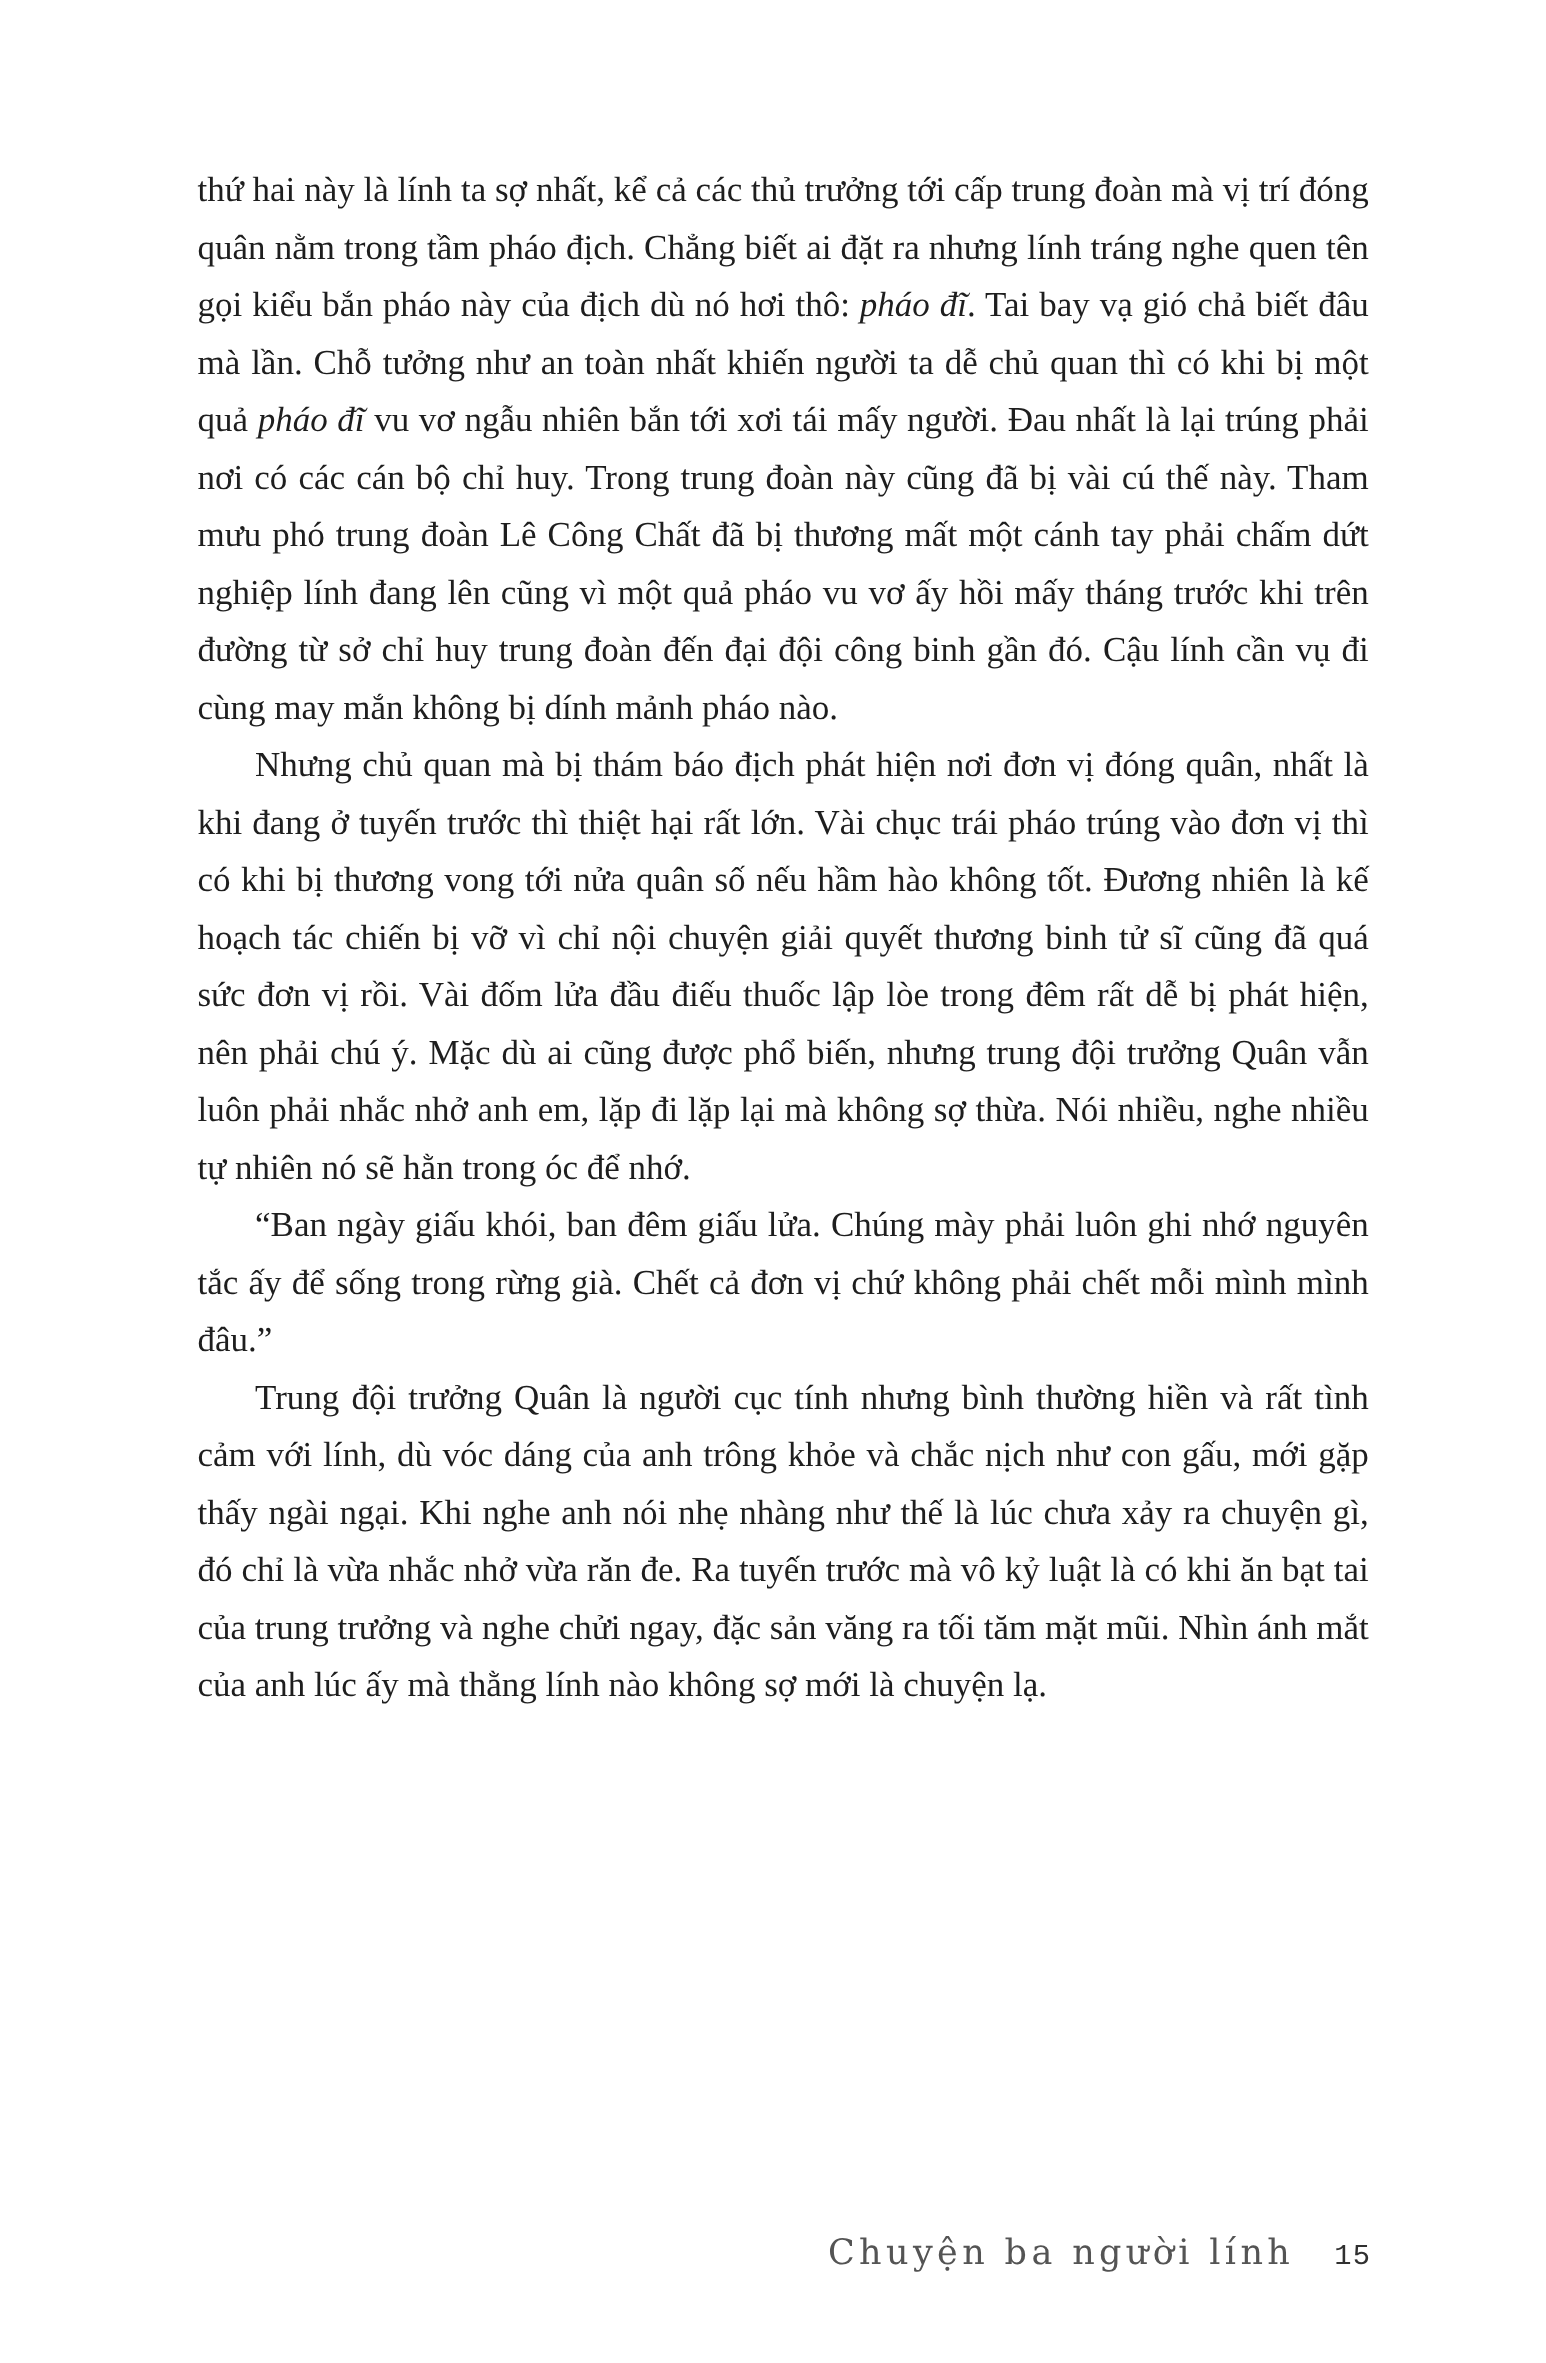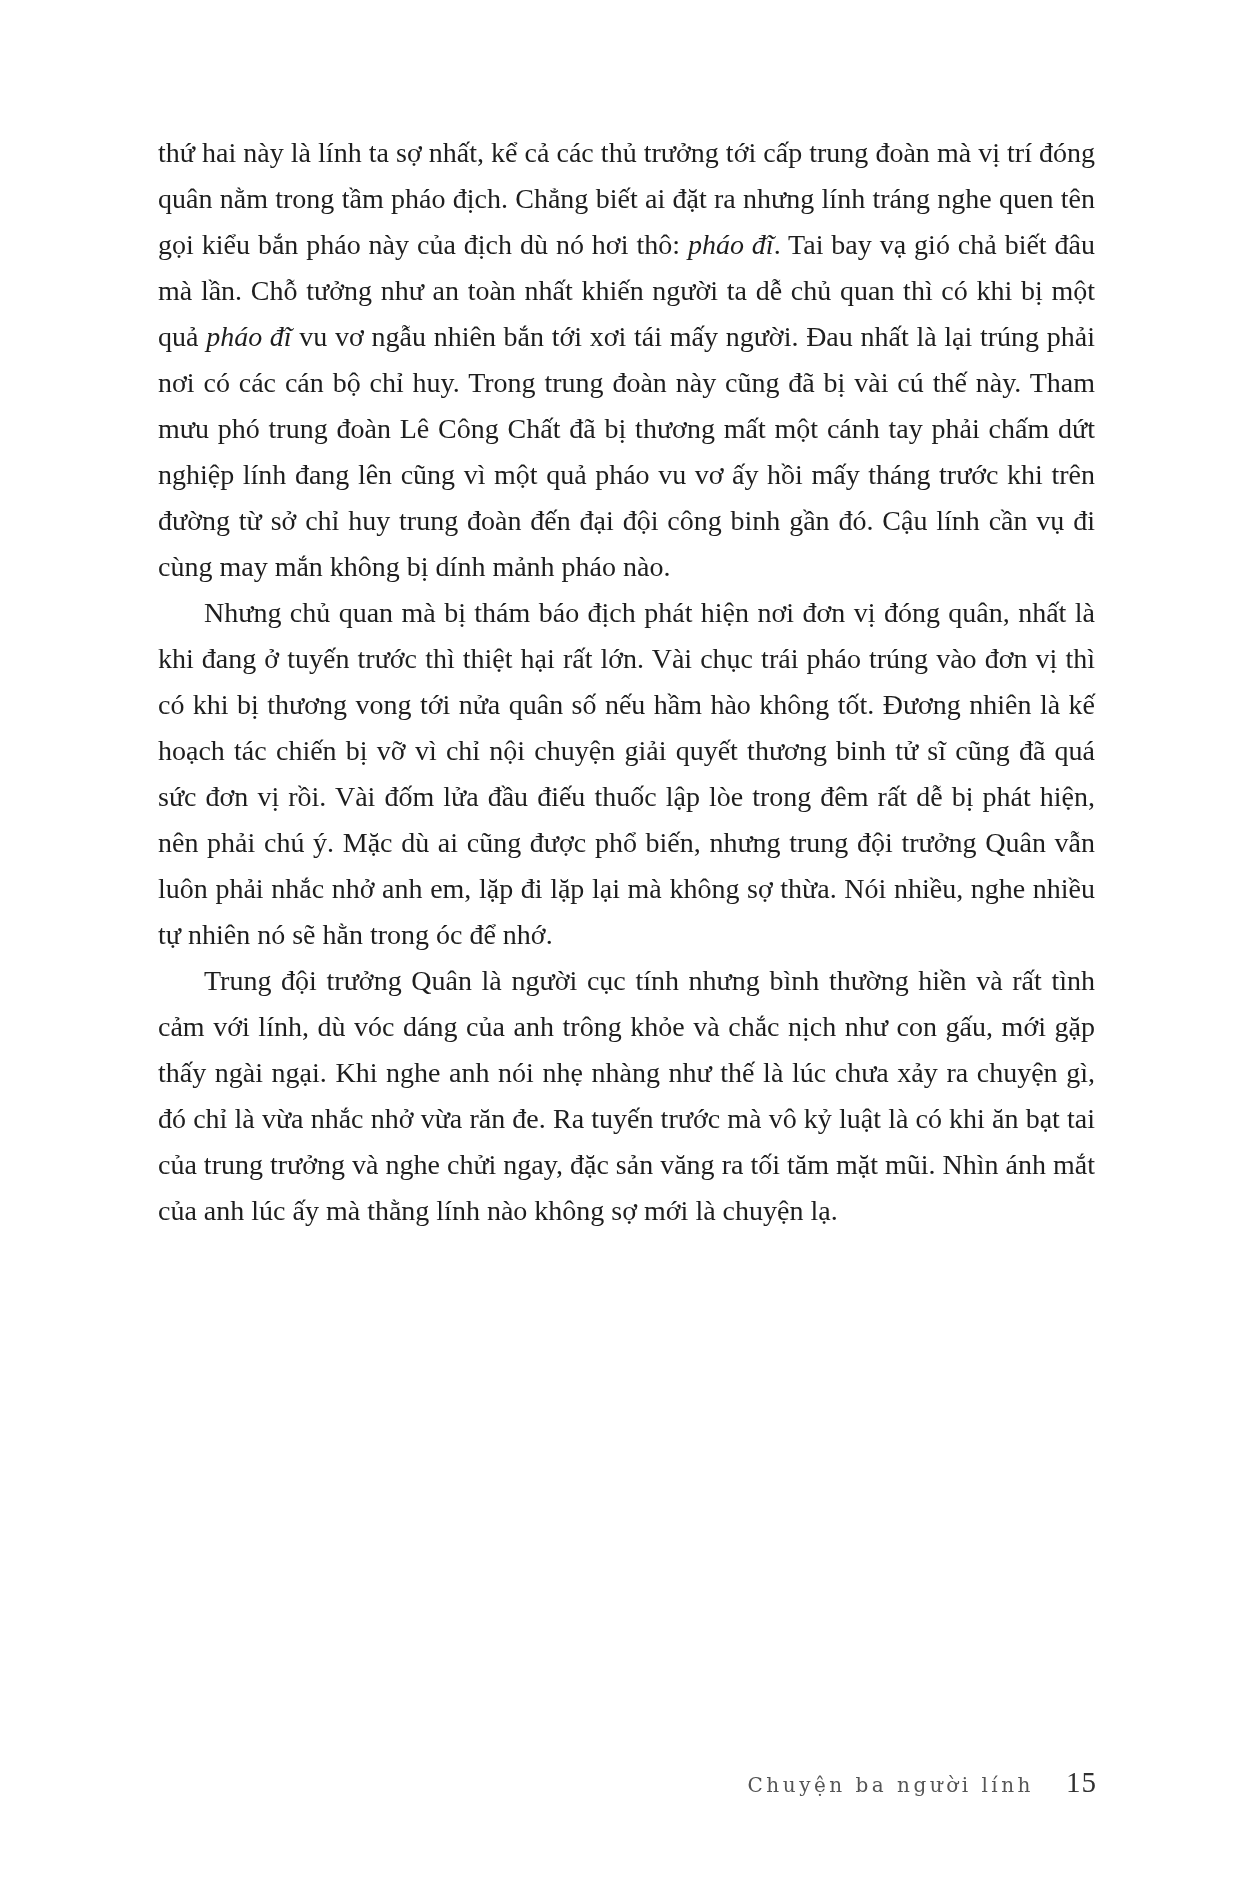--- a/index.html
+++ b/index.html
@@ -41,38 +41,40 @@
     position: absolute;
     top: 1766px;
     right: 140px;
     display: flex;
     align-items: baseline;
     gap: 32px;
     white-space: nowrap;
   }
   .running-title {
     font-family: "DejaVu Serif", serif;
-    font-size: 20px;
+    font-size: 28px;
     letter-spacing: 3.5px;
     color: var(--footer, #545454);
   }
   .page-number {
-    font-family: Liberation Serif, serif;
-    font-size: 29px;
+    font-family: Liberation Mono, monospace;
+    font-size: 23px;
     font-weight: 500;
     color: var(--pagenum, #303030);
     letter-spacing: 1px;
+    margin-top: 26px;
   }
 </style>
 </head>
 <body>
 
 <div class="page" style="--bg: #ffffff; --text: #1e1e1e; --footer: #545454; --pagenum: #303030;">
   <main class="body-text">
       <p><span>thứ hai này là lính ta sợ nhất, kể cả các thủ trưởng tới cấp trung đoàn mà vị trí đóng quân nằm trong tầm pháo địch. Chẳng biết ai đặt ra nhưng lính tráng nghe quen tên gọi kiểu bắn pháo này của địch dù nó hơi thô: </span><em>pháo đĩ</em><span>. Tai bay vạ gió chả biết đâu mà lần. Chỗ tưởng như an toàn nhất khiến người ta dễ chủ quan thì có khi bị một quả </span><em>pháo đĩ</em><span> vu vơ ngẫu nhiên bắn tới xơi tái mấy người. Đau nhất là lại trúng phải nơi có các cán bộ chỉ huy. Trong trung đoàn này cũng đã bị vài cú thế này. Tham mưu phó trung đoàn Lê Công Chất đã bị thương mất một cánh tay phải chấm dứt nghiệp lính đang lên cũng vì một quả pháo vu vơ ấy hồi mấy tháng trước khi trên đường từ sở chỉ huy trung đoàn đến đại đội công binh gần đó. Cậu lính cần vụ đi cùng may mắn không bị dính mảnh pháo nào.</span></p>
       <p class="indent"><span>Nhưng chủ quan mà bị thám báo địch phát hiện nơi đơn vị đóng quân, nhất là khi đang ở tuyến trước thì thiệt hại rất lớn. Vài chục trái pháo trúng vào đơn vị thì có khi bị thương vong tới nửa quân số nếu hầm hào không tốt. Đương nhiên là kế hoạch tác chiến bị vỡ vì chỉ nội chuyện giải quyết thương binh tử sĩ cũng đã quá sức đơn vị rồi. Vài đốm lửa đầu điếu thuốc lập lòe trong đêm rất dễ bị phát hiện, nên phải chú ý. Mặc dù ai cũng được phổ biến, nhưng trung đội trưởng Quân vẫn luôn phải nhắc nhở anh em, lặp đi lặp lại mà không sợ thừa. Nói nhiều, nghe nhiều tự nhiên nó sẽ hằn trong óc để nhớ.</span></p>
+      <p class="indent"><span>“Ban ngày giấu khói, ban đêm giấu lửa. Chúng mày phải luôn ghi nhớ nguyên tắc ấy để sống trong rừng già. Chết cả đơn vị chứ không phải chết mỗi mình mình đâu.”</span></p>
       <p class="indent"><span>Trung đội trưởng Quân là người cục tính nhưng bình thường hiền và rất tình cảm với lính, dù vóc dáng của anh trông khỏe và chắc nịch như con gấu, mới gặp thấy ngài ngại. Khi nghe anh nói nhẹ nhàng như thế là lúc chưa xảy ra chuyện gì, đó chỉ là vừa nhắc nhở vừa răn đe. Ra tuyến trước mà vô kỷ luật là có khi ăn bạt tai của trung trưởng và nghe chửi ngay, đặc sản văng ra tối tăm mặt mũi. Nhìn ánh mắt của anh lúc ấy mà thằng lính nào không sợ mới là chuyện lạ.</span></p>
     </main>
   <footer class="running-footer">
     <span class="running-title">Chuyện ba người lính</span>
     <span class="page-number">15</span>
   </footer>
 </div>
 
 </body></html>

